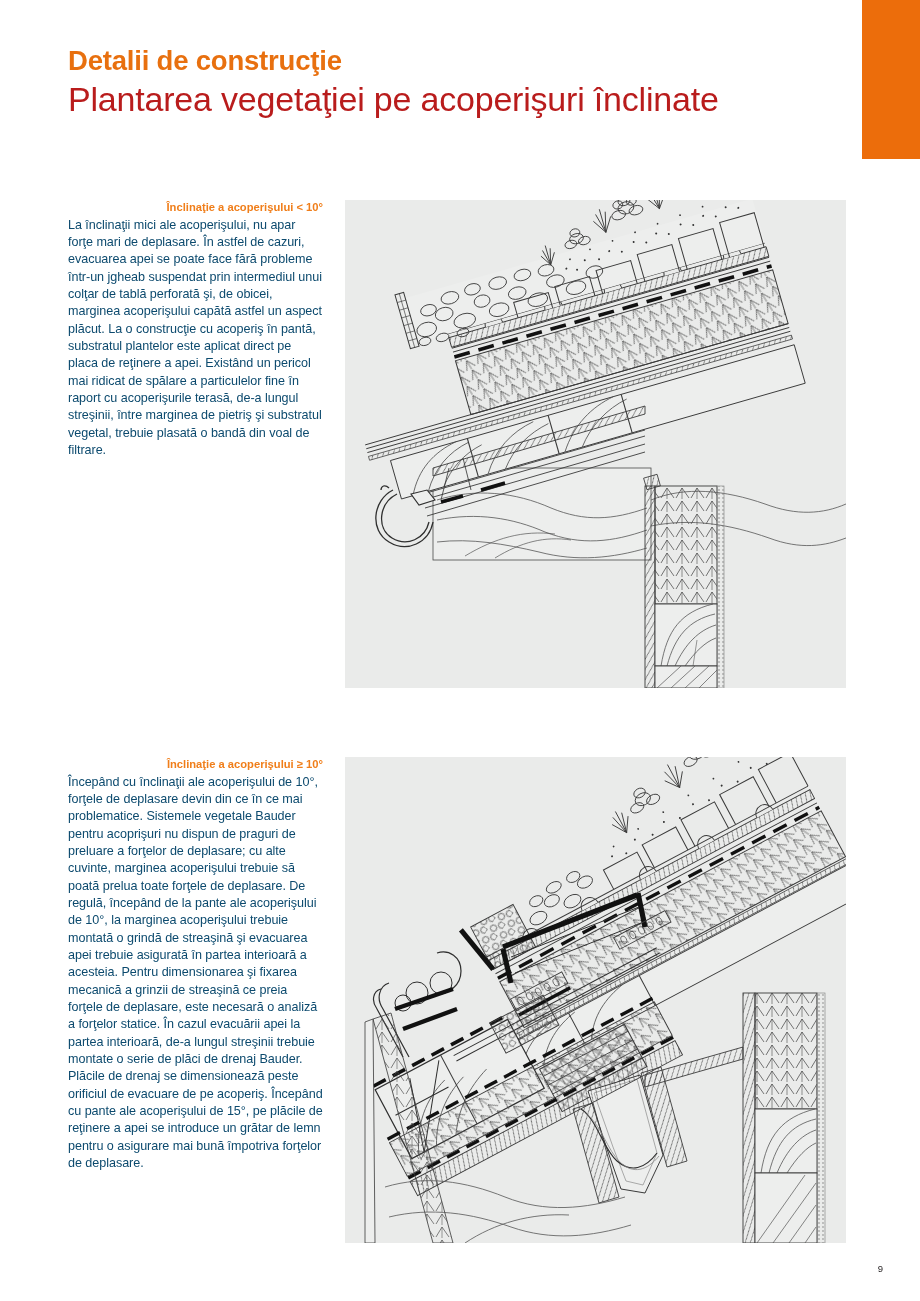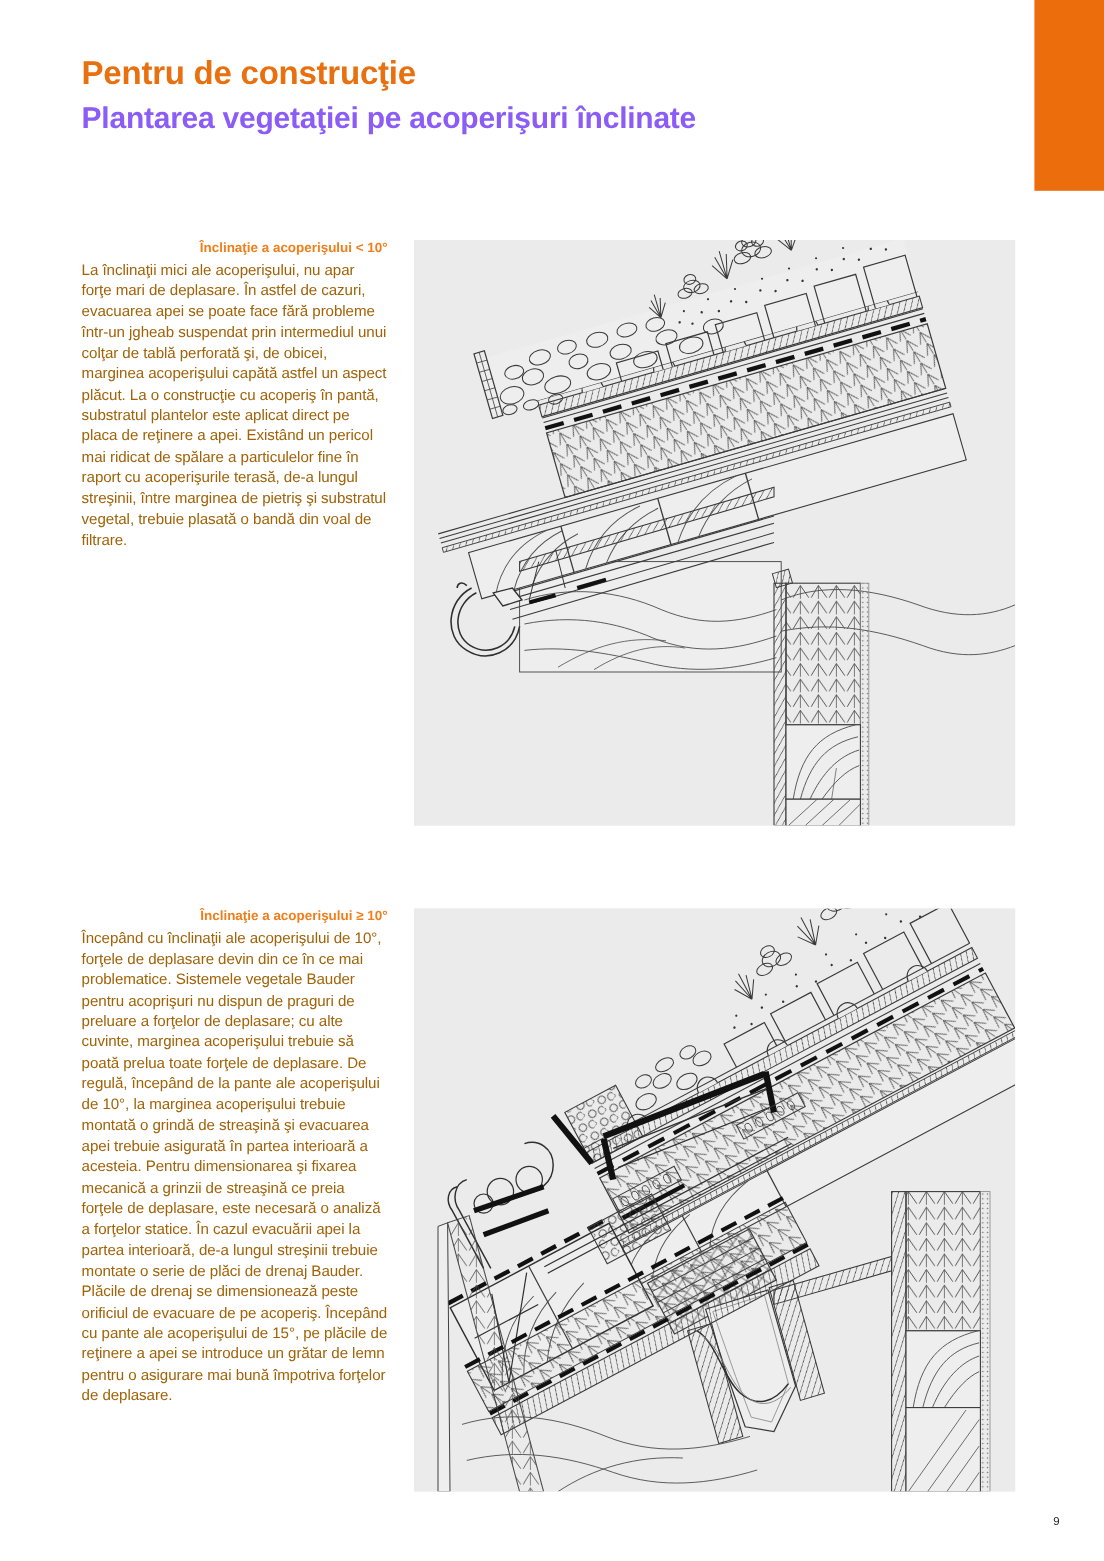--- a/index.html
+++ b/index.html
@@ -44,24 +44,24 @@
     margin: 0;
     font-size: 27.5px;
     line-height: 34px;
     font-weight: bold;
     color: #E8700F;
     letter-spacing: -0.2px;
     font-family: "Liberation Sans", sans-serif;
   }
   .header h2 {
     margin: 5px 0 0 0;
-    font-size: 25px;
+    font-size: 34px;
     line-height: 32px;
-    font-weight: bold;
-    color: #8b5cf6;
+    font-weight: normal;
+    color: #b91c1c;
     letter-spacing: -0.2px;
     font-family: "Liberation Sans", sans-serif;
   }
 
   
   .section { position: absolute; }
   .section-1 { left: 0; top: 200px; width: 920px; height: 490px; }
   .section-2 { left: 0; top: 757px; width: 920px; height: 486px; }
 
   .text-col {
@@ -76,21 +76,21 @@
     line-height: 15.6px;
     font-weight: bold;
     color: #F07E1A;
     font-family: "Liberation Sans", sans-serif;
     text-align: right;
   }
   .sec-body {
     margin: 0;
     font-size: 12.6px;
     line-height: 17.35px;
-    color: #a16207;
+    color: #0c4a6e;
     font-family: "Liberation Sans", sans-serif;
     white-space: pre-line;
     letter-spacing: -0.05px;
   }
 
   
   .figure {
     position: absolute;
     background: #EAEBEA;
     overflow: hidden;
@@ -121,21 +121,21 @@
   }
 </style>
 </head>
 <body>
 
 <div class="page">
 
   <div class="corner-tab"></div>
 
   <div class="header">
-    <h1>Pentru de construcţie</h1>
+    <h1>Detalii de construcţie</h1>
     <h2>Plantarea vegetaţiei pe acoperişuri înclinate</h2>
   </div>
 
   <div class="section section-1">
 
     <div class="text-col">
       <p class="sec-heading">Înclinaţie a acoperişului &lt; 10°</p>
       <p class="sec-body">La înclinaţii mici ale acoperişului, nu apar forţe mari de deplasare. În astfel de cazuri, evacuarea apei se poate face fără probleme
 într-un jgheab suspendat prin intermediul unui colţar de tablă perforată şi, de obicei, marginea acoperişului capătă astfel un aspect plăcut. La o construcţie cu acoperiş în pantă, substratul plantelor este aplicat direct pe placa de reţinere a apei. Existând un pericol mai ridicat de spălare a particulelor fine în raport cu acoperişurile terasă, de-a lungul streşinii, între marginea de pietriş şi substratul vegetal, trebuie plasată o bandă din voal de filtrare.</p>
     </div>

